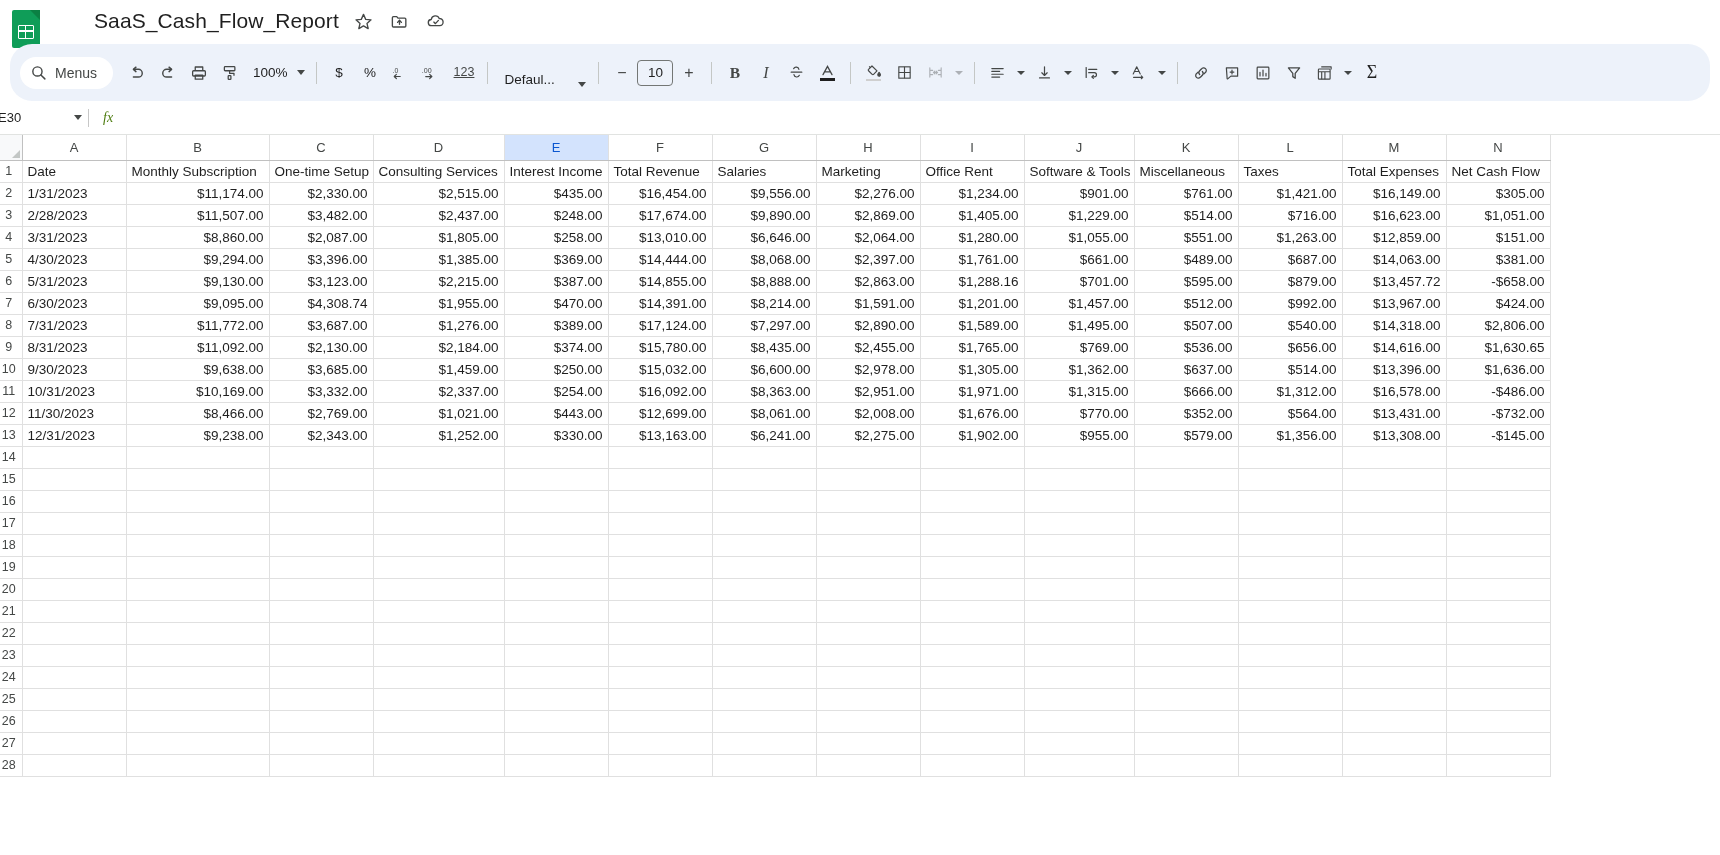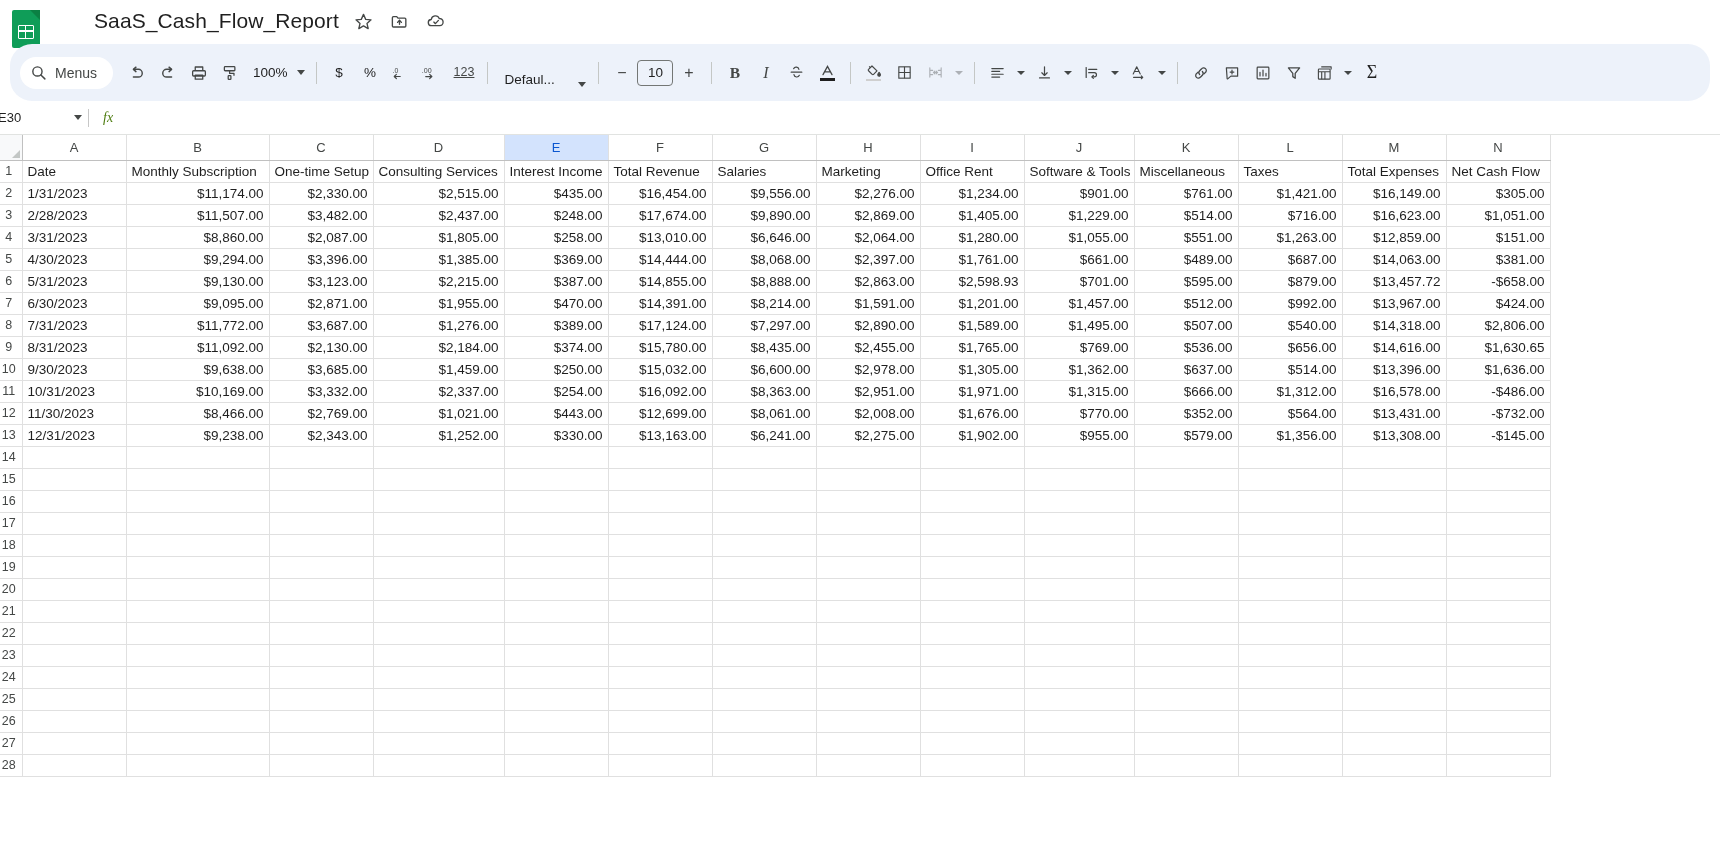--- a/index.html
+++ b/index.html
@@ -680,32 +680,32 @@
         <tr>
           <td class="rownum">6</td>
           <td class="cell txt">5/31/2023</td>
           <td class="cell num">$9,130.00</td>
           <td class="cell num">$3,123.00</td>
           <td class="cell num">$2,215.00</td>
           <td class="cell num">$387.00</td>
           <td class="cell num">$14,855.00</td>
           <td class="cell num">$8,888.00</td>
           <td class="cell num">$2,863.00</td>
-          <td class="cell num">$2,598.93</td>
+          <td class="cell num">$1,288.16</td>
           <td class="cell num">$701.00</td>
           <td class="cell num">$595.00</td>
           <td class="cell num">$879.00</td>
           <td class="cell num">$13,457.72</td>
           <td class="cell num">-$658.00</td>
         </tr>
         <tr>
           <td class="rownum">7</td>
           <td class="cell txt">6/30/2023</td>
           <td class="cell num">$9,095.00</td>
-          <td class="cell num">$2,871.00</td>
+          <td class="cell num">$4,308.74</td>
           <td class="cell num">$1,955.00</td>
           <td class="cell num">$470.00</td>
           <td class="cell num">$14,391.00</td>
           <td class="cell num">$8,214.00</td>
           <td class="cell num">$1,591.00</td>
           <td class="cell num">$1,201.00</td>
           <td class="cell num">$1,457.00</td>
           <td class="cell num">$512.00</td>
           <td class="cell num">$992.00</td>
           <td class="cell num">$13,967.00</td>

